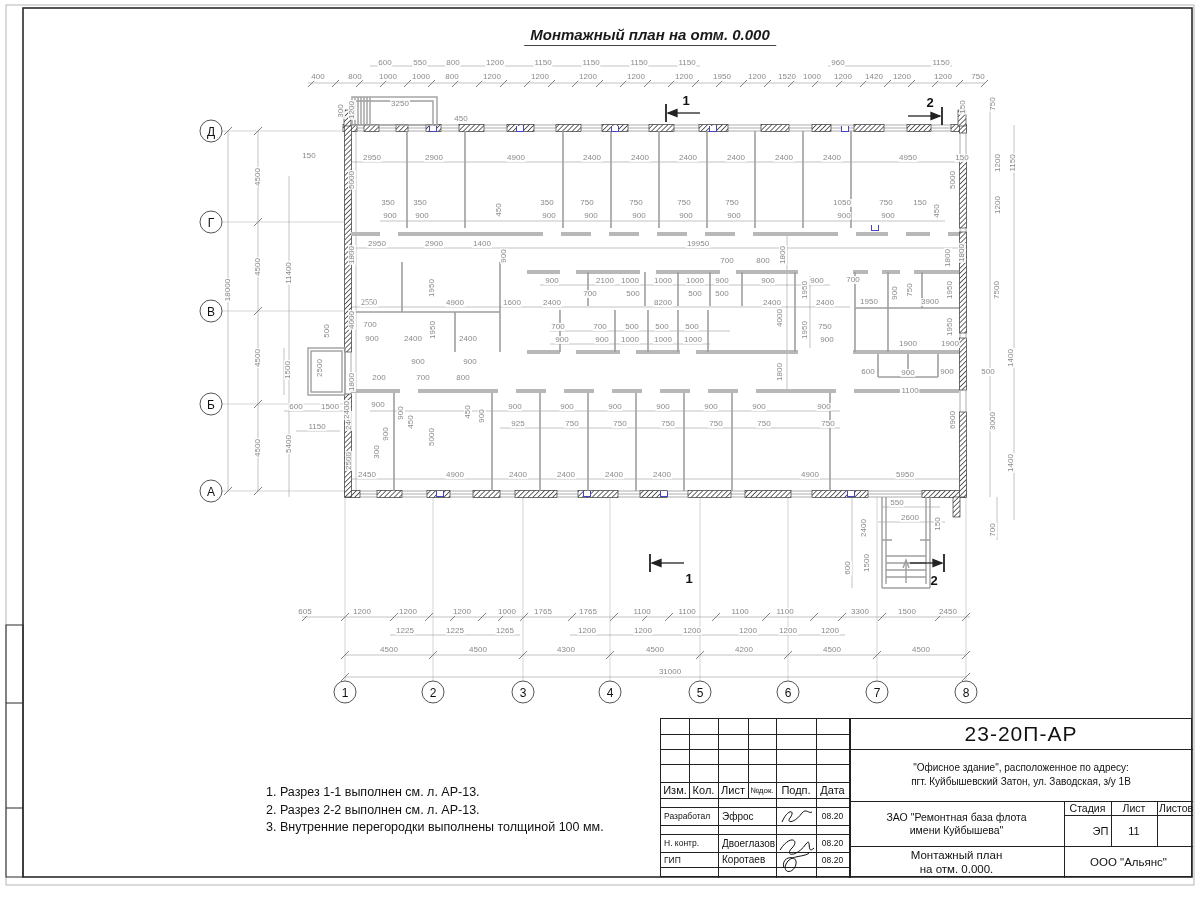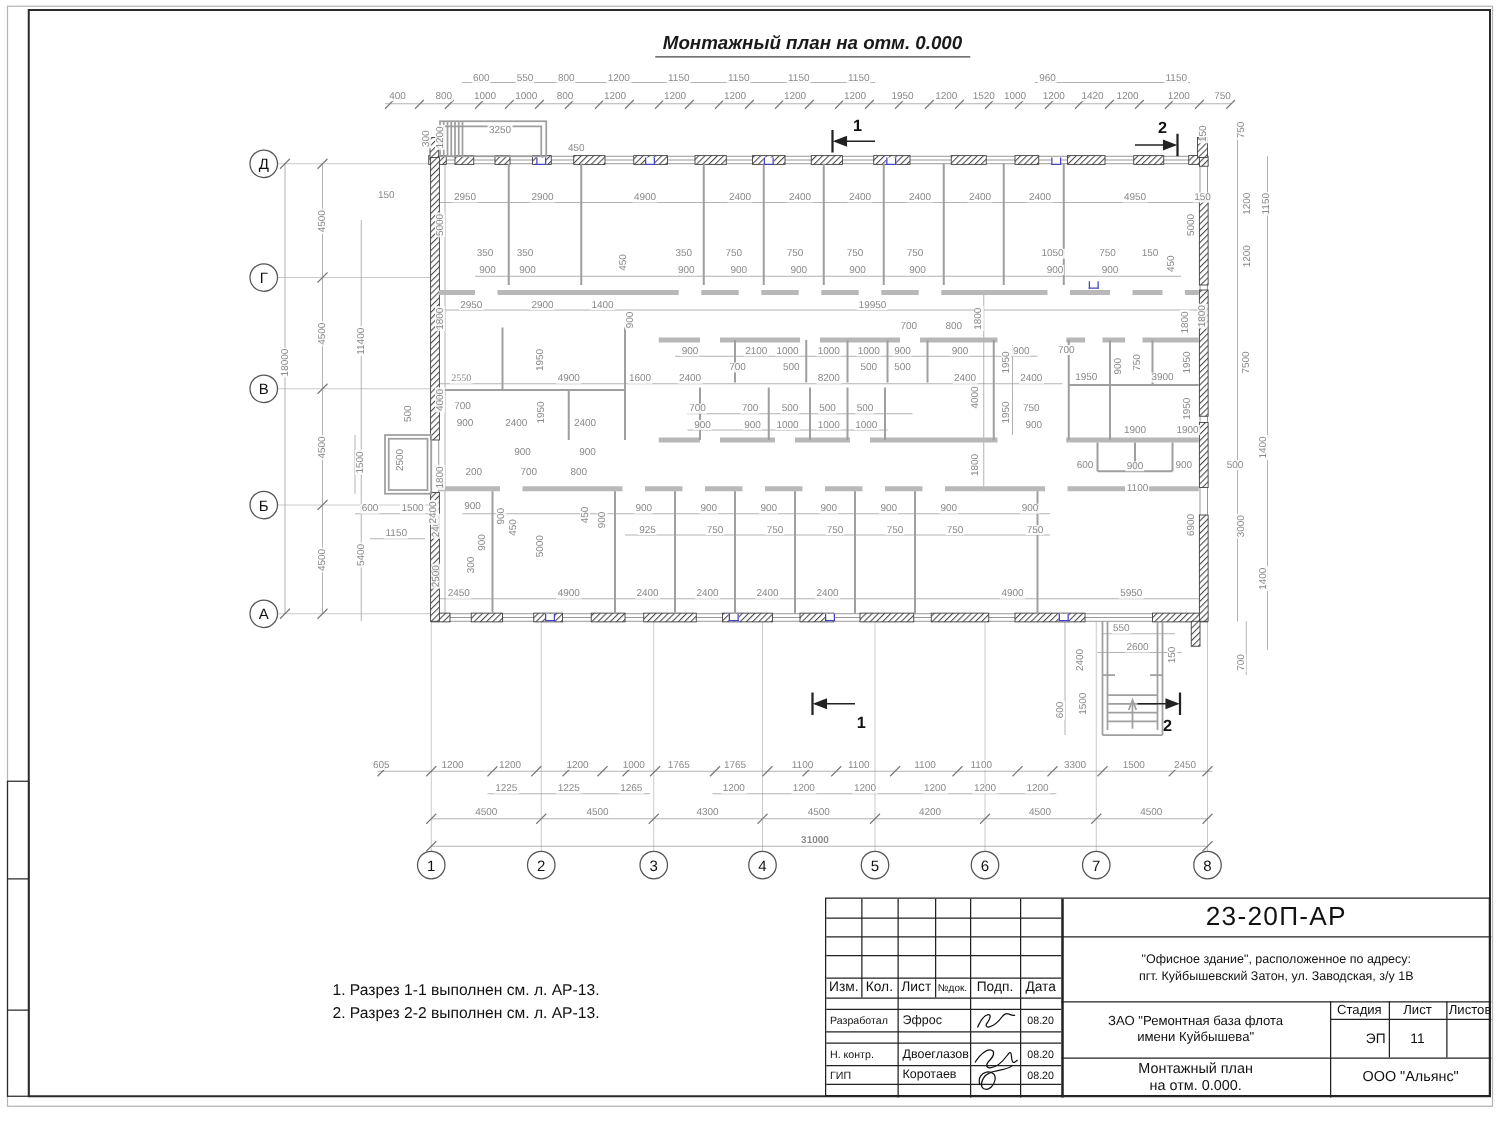--- a/index.html
+++ b/index.html
@@ -433,21 +433,21 @@
       <span class="dim" style="left: 748px; top: 631px;">1200</span>
       <span class="dim" style="left: 788px; top: 631px;">1200</span>
       <span class="dim" style="left: 830px; top: 631px;">1200</span>
       <span class="dim" style="left: 389px; top: 650px;">4500</span>
       <span class="dim" style="left: 478px; top: 650px;">4500</span>
       <span class="dim" style="left: 566px; top: 650px;">4300</span>
       <span class="dim" style="left: 655px; top: 650px;">4500</span>
       <span class="dim" style="left: 744px; top: 650px;">4200</span>
       <span class="dim" style="left: 832px; top: 650px;">4500</span>
       <span class="dim" style="left: 921px; top: 650px;">4500</span>
-      <span class="dim" style="left: 652px; top: 672px; font-weight: bold;">31000</span>
+      <span class="dim" style="left: 670px; top: 672px;">31000</span>
       <span class="bubble" style="left: 211px; top: 131px;">Д</span>
       <span class="bubble" style="left: 211px; top: 222px;">Г</span>
       <span class="bubble" style="left: 211px; top: 311px;">В</span>
       <span class="bubble" style="left: 211px; top: 404px;">Б</span>
       <span class="bubble" style="left: 211px; top: 491px;">А</span>
       <span class="bubble" style="left: 345px; top: 692px;">1</span>
       <span class="bubble" style="left: 433px; top: 692px;">2</span>
       <span class="bubble" style="left: 523px; top: 692px;">3</span>
       <span class="bubble" style="left: 610px; top: 692px;">4</span>
       <span class="bubble" style="left: 700px; top: 692px;">5</span>
@@ -466,20 +466,21 @@
       <span class="bm" style="left: 440px; top: 494px;"></span>
       <span class="bm" style="left: 587px; top: 494px;"></span>
       <span class="bm" style="left: 664px; top: 494px;"></span>
       <span class="bm" style="left: 851px; top: 494px;"></span>
       <span class="bm" style="left: 875px; top: 228px;"></span>
     </div>
 
   <div class="notes">
     <div>1. Разрез 1-1 выполнен см. л. АР-13.</div>
     <div>2. Разрез 2-2 выполнен см. л. АР-13.</div>
+    <div>3. Внутренние перегородки выполнены толщиной 100 мм.</div>
   </div>
 
   <div class="tb">
 
     <div class="vl" style="left:28px;top:0;height:79px"></div>
     <div class="vl" style="left:57px;top:0;height:159px"></div>
     <div class="vl" style="left:87px;top:0;height:79px"></div>
     <div class="vl" style="left:115px;top:0;height:159px"></div>
     <div class="vl" style="left:155px;top:0;height:159px"></div>
     <div class="vl" style="left:188px;top:0;height:159px;width:1.5px"></div>

